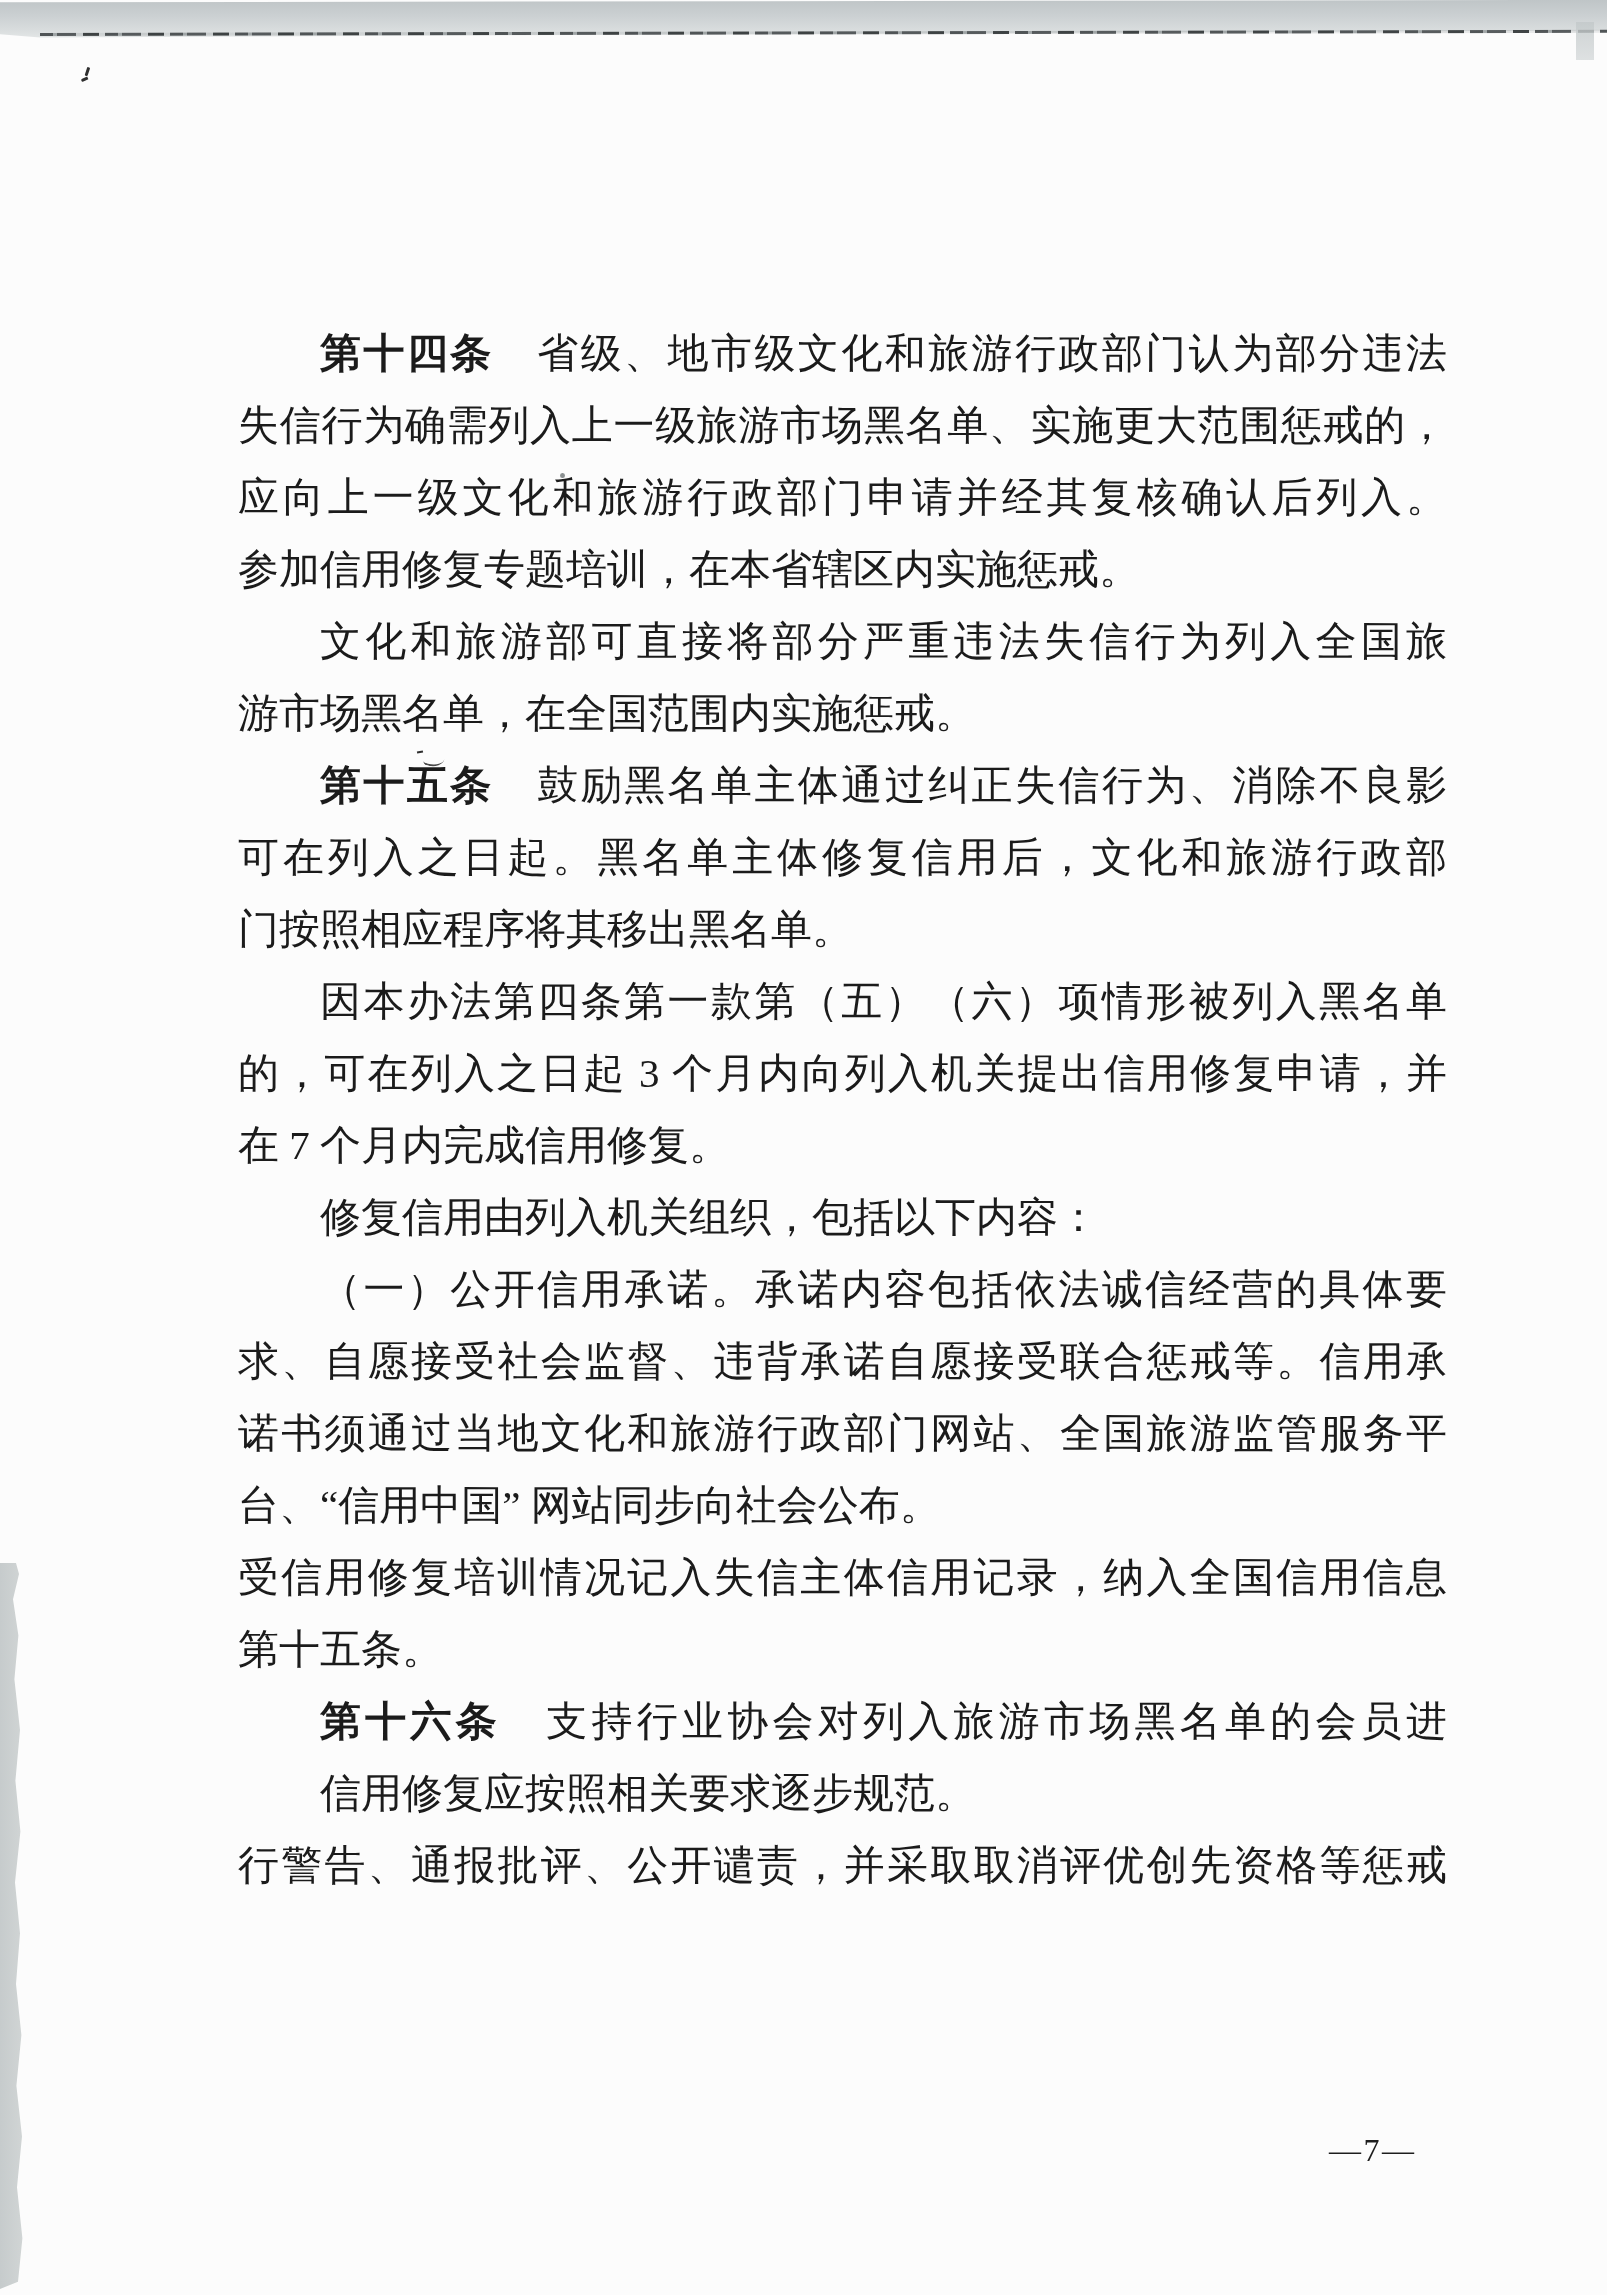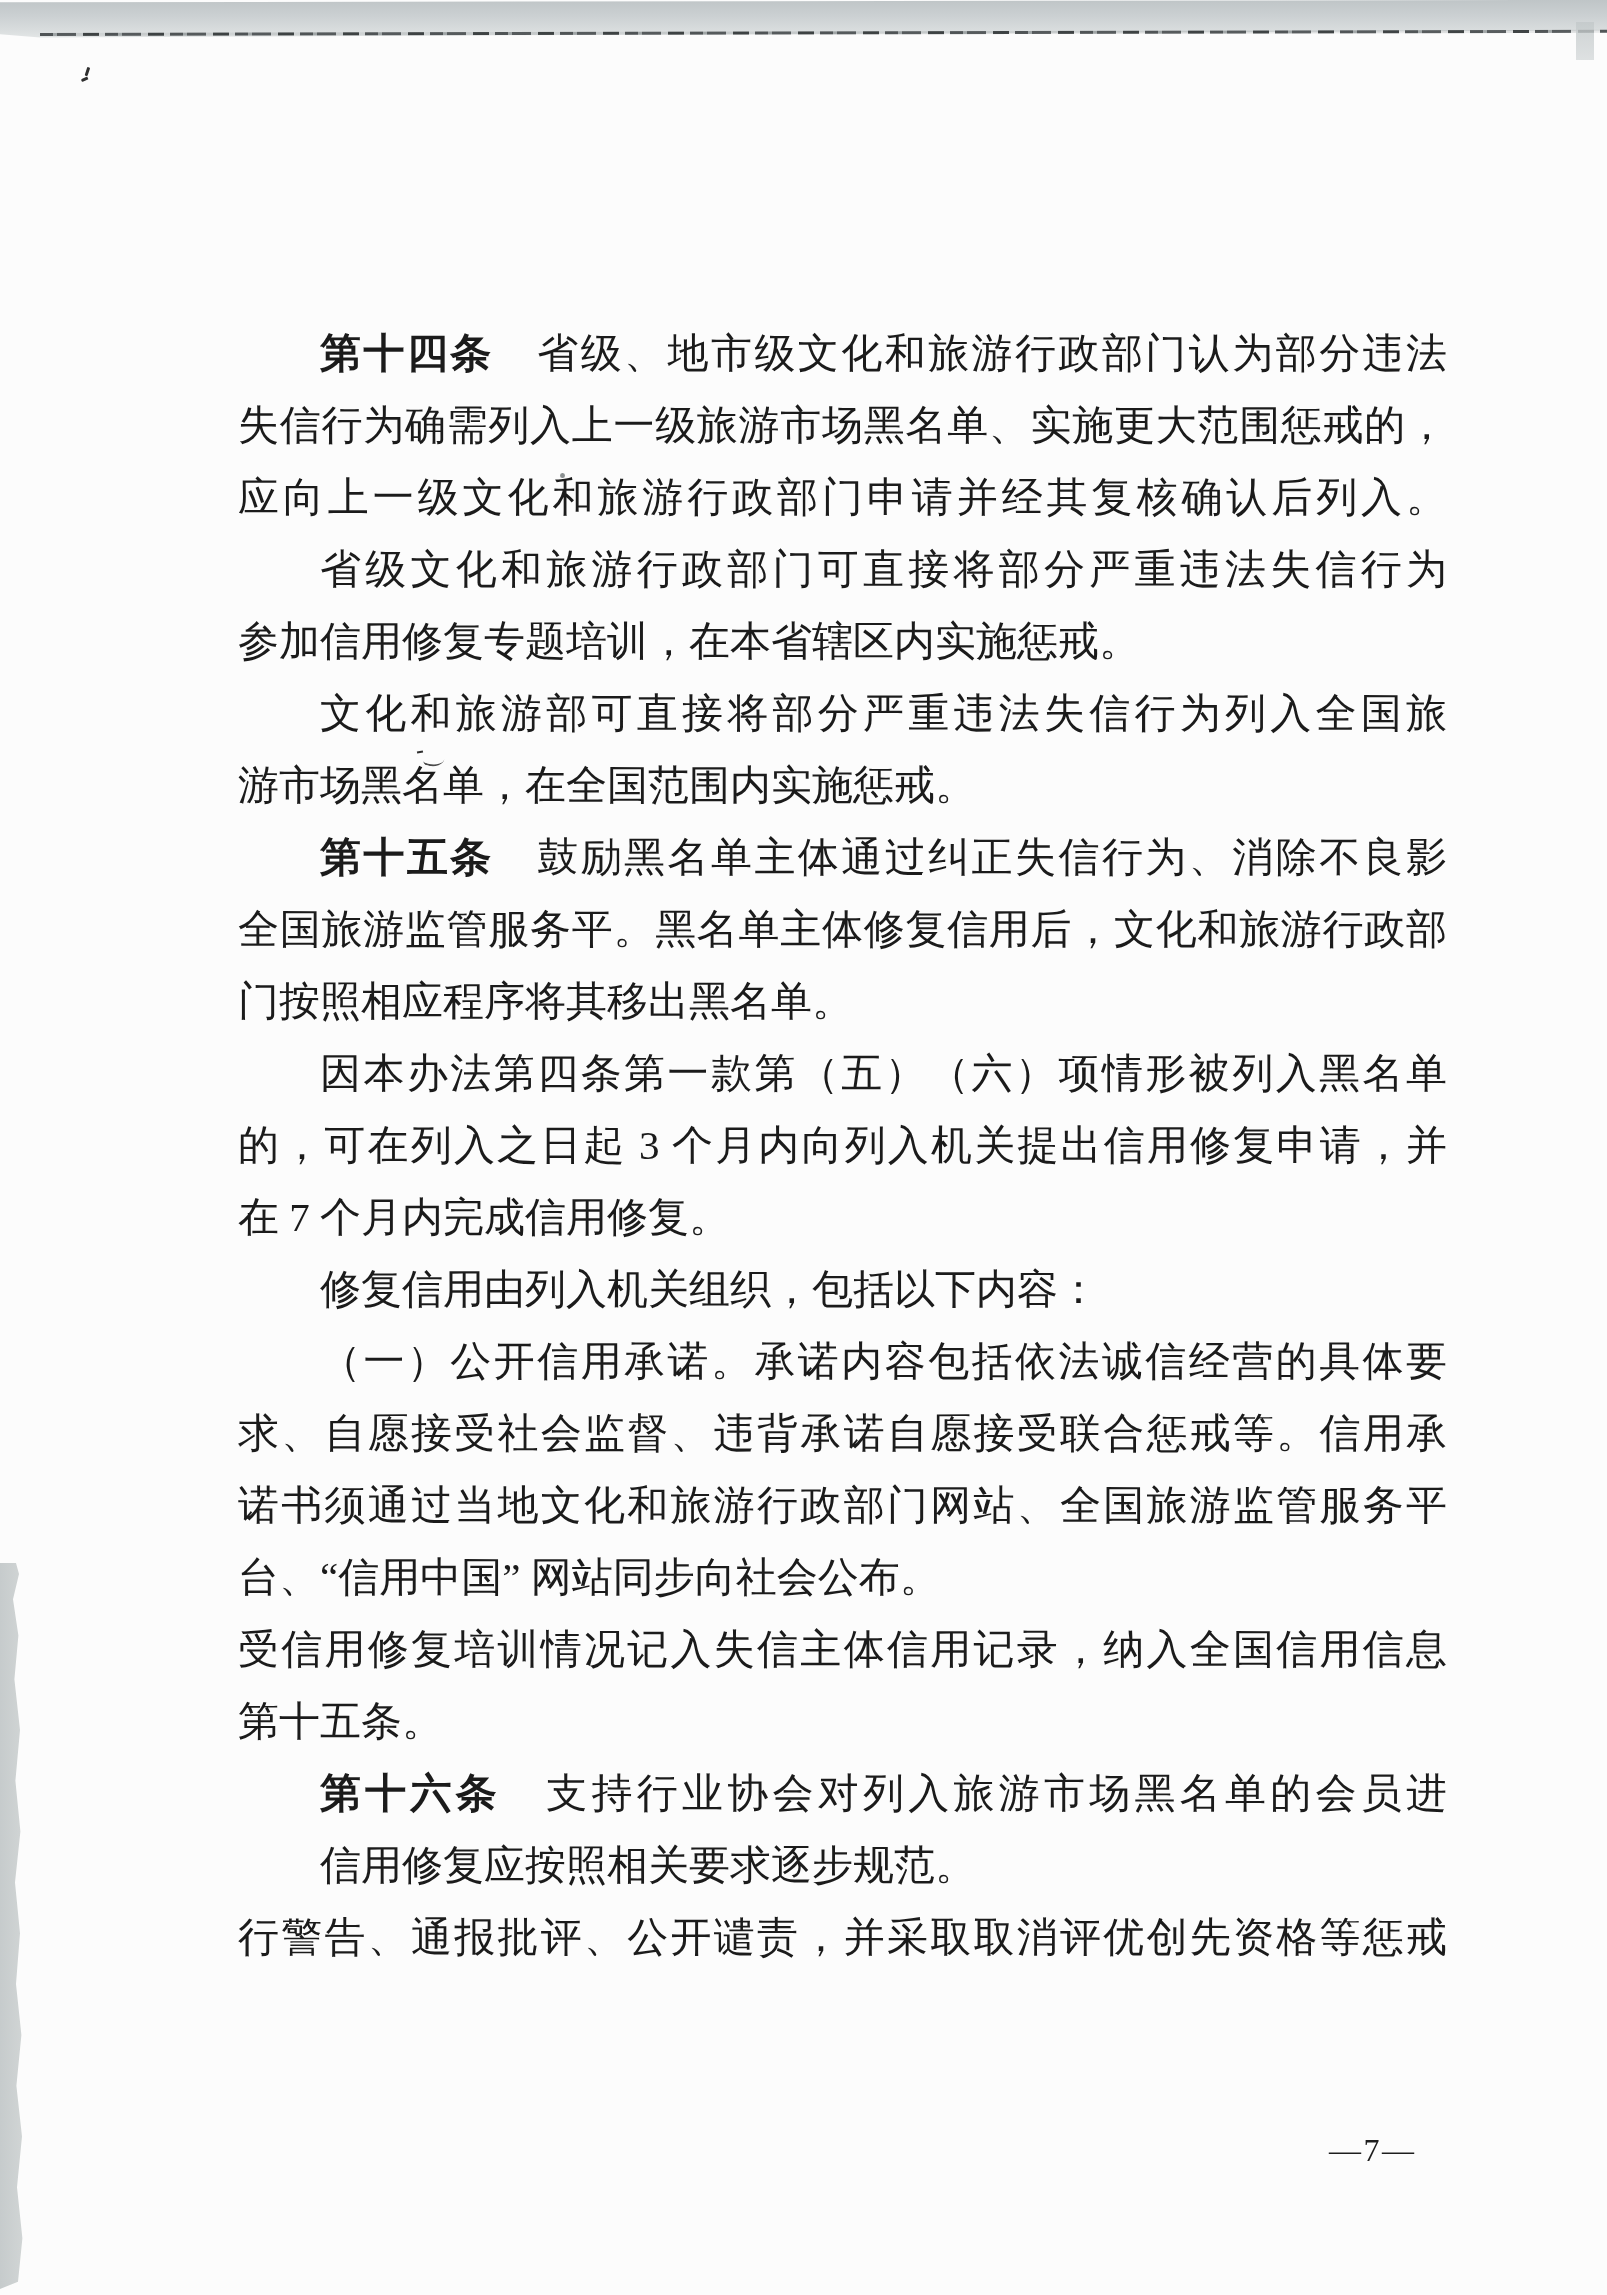--- a/index.html
+++ b/index.html
@@ -79,26 +79,25 @@
   <div class="noise noise-a"></div>
   <div class="noise noise-b"></div>
   <div class="noise noise-dot"></div>
   <div class="noise noise-dash"></div>
   <div class="noise-arc"></div>
 
   <div class="text-block">
     <div class="line indent full"><b class="head">第十四条</b><span>　省级、地市级文化和旅游行政部门认为部分违法</span></div>
     <div class="line full"><span>失信行为确需列入上一级旅游市场黑名单、实施更大范围惩戒的，</span></div>
     <div class="line full"><span>应向上一级文化和旅游行政部门申请并经其复核确认后列入。</span></div>
-    <div class="line indent full"><span>省级文化和旅游行政部门可直接将部分严重违法失信行为</span></div>
     <div class="line"><span>参加信用修复专题培训，在本省辖区内实施惩戒。</span></div>
     <div class="line indent full"><span>文化和旅游部可直接将部分严重违法失信行为列入全国旅</span></div>
     <div class="line"><span>游市场黑名单，在全国范围内实施惩戒。</span></div>
     <div class="line indent full"><b class="head">第十五条</b><span>　鼓励黑名单主体通过纠正失信行为、消除不良影</span></div>
-    <div class="line full"><span>全国旅游监管服务平。黑名单主体修复信用后，文化和旅游行政部</span></div>
+    <div class="line full"><span>可在列入之日起。黑名单主体修复信用后，文化和旅游行政部</span></div>
     <div class="line"><span>门按照相应程序将其移出黑名单。</span></div>
     <div class="line indent full"><span>因本办法第四条第一款第（五）（六）项情形被列入黑名单</span></div>
     <div class="line full"><span>的，可在列入之日起 3 个月内向列入机关提出信用修复申请，并</span></div>
     <div class="line"><span>在 7 个月内完成信用修复。</span></div>
     <div class="line indent"><span>修复信用由列入机关组织，包括以下内容：</span></div>
     <div class="line indent full"><span>（一）公开信用承诺。承诺内容包括依法诚信经营的具体要</span></div>
     <div class="line full"><span>求、自愿接受社会监督、违背承诺自愿接受联合惩戒等。信用承</span></div>
     <div class="line full"><span>诺书须通过当地文化和旅游行政部门网站、全国旅游监管服务平</span></div>
     <div class="line"><span>台、“信用中国” 网站同步向社会公布。</span></div>
     <div class="line full"><span>受信用修复培训情况记入失信主体信用记录，纳入全国信用信息</span></div>

